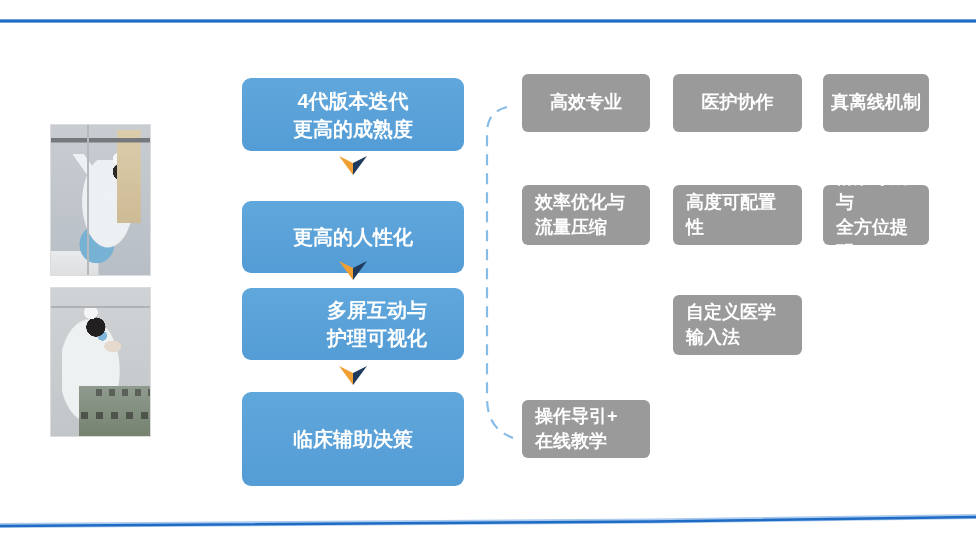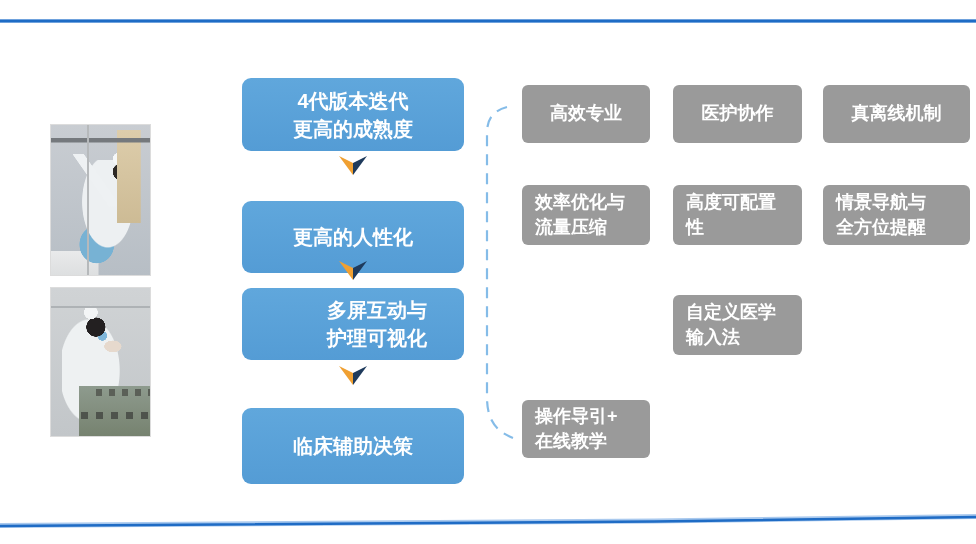--- a/index.html
+++ b/index.html
@@ -54,39 +54,39 @@
   .step{
     position:absolute; left:242px; width:222px; box-sizing:border-box;
     background:linear-gradient(180deg,#60a7dc,#549cd5);
     border-radius:9px; color:#ffffff; font-weight:bold; font-size:20px;
     line-height:1.4; text-align:center; white-space:pre-line;
     display:flex; align-items:center; justify-content:center;
   }
   .step1{top:78px;  height:73px;}
   .step2{top:201px; height:72px;}
   .step3{top:288px; height:72px;padding-left:48px;}
-  .step4{top:392px; height:76px;margin-top:16px;}
+  .step4{top:392px; height:94px;}
 
   .chevron{position:absolute; left:339px; width:28px; height:19px;}
   .chev1{top:156px;} .chev2{top:261px;} .chev3{top:366px;}
 
   
   .bracket-svg{position:absolute; left:0; top:0; width:976px; height:544px; pointer-events:none;}
 
   
   .feature{
     position:absolute; box-sizing:border-box; background:#9a9a9a; border-radius:6px;
     color:#ffffff; font-weight:bold; font-size:18px; line-height:1.4;
     white-space:pre-line; display:flex; align-items:center; padding:0 13px;
   }
   .feature.center{justify-content:center; text-align:center; padding:0 4px;}
   .c1{left:522px; width:128px;}
   .c2{left:673px; width:129px;}
-  .c3{left:823px; width:147px;}
-  .r1{top:85px;  height:58px;}
+  .c3{left:823px; width:106px;}
+  .r1{top:74px;  height:58px;}
   .r2{top:185px; height:60px;}
   .r3{top:295px; height:60px;}
   .r4{top:400px; height:58px;}
 </style>
 </head>
 <body>
 
 <div class="slide">
 
   <div class="top-line"></div>

